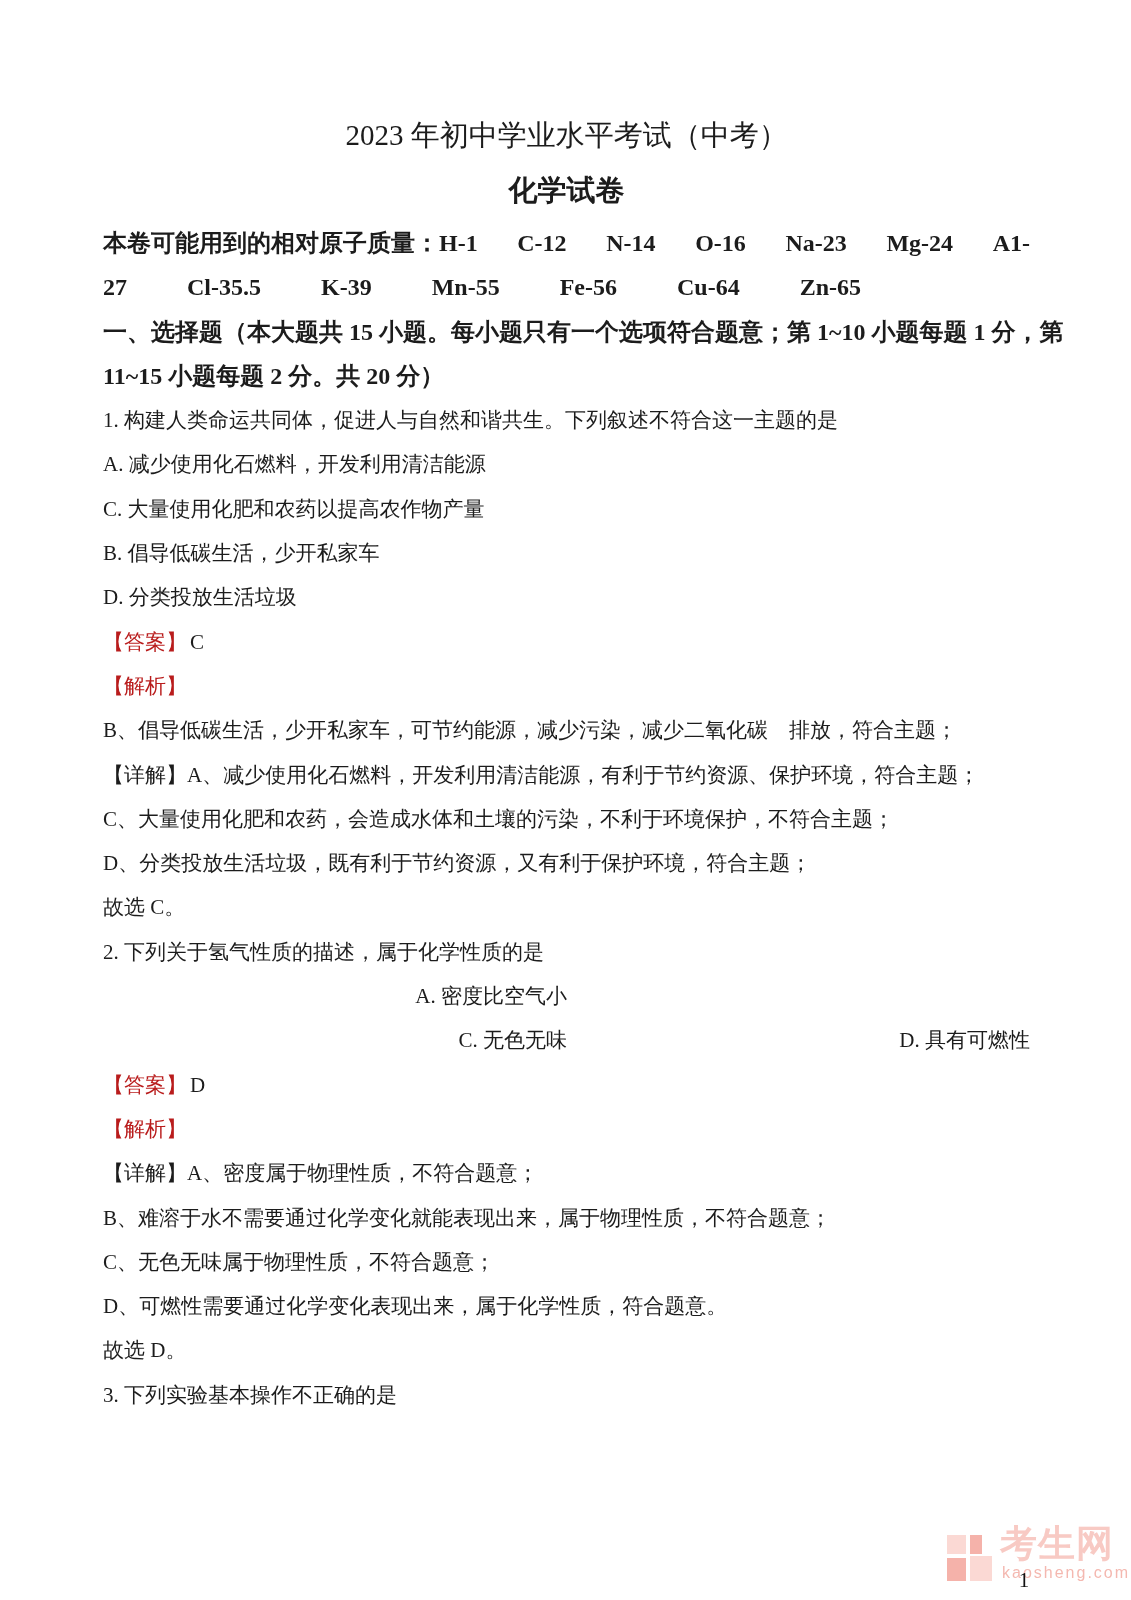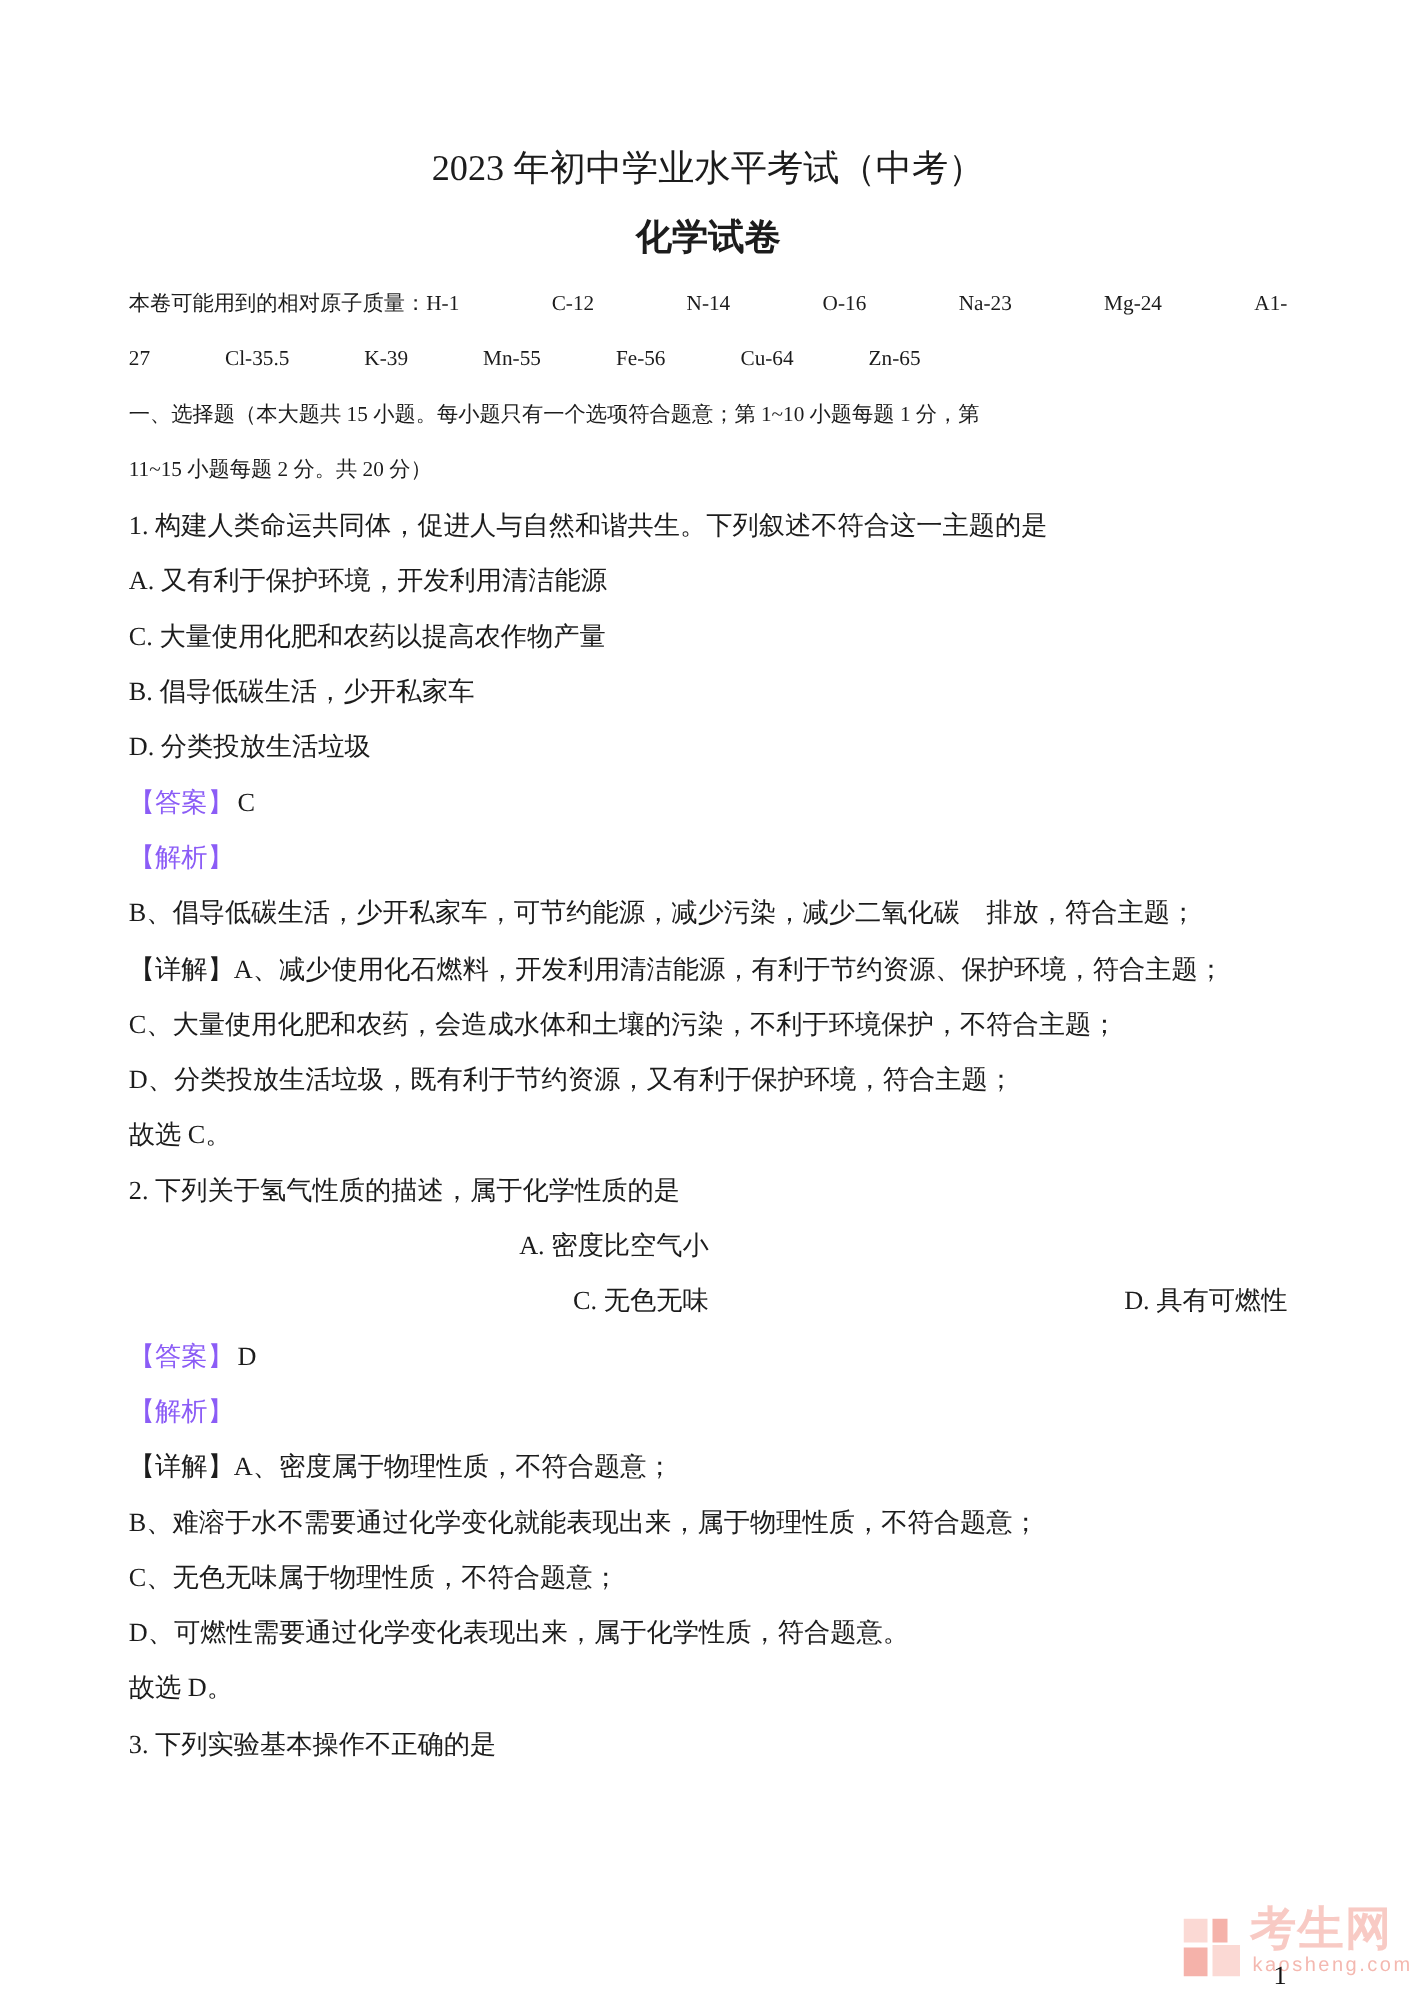--- a/index.html
+++ b/index.html
@@ -13,24 +13,24 @@
   .title {
     margin:113px 0 0 0; height:44px; line-height:44px;
     font-size:29px; font-weight:normal; text-align:center; white-space:nowrap;
   }
   .subtitle {
     margin:11px 0 0 0; height:44px; line-height:44px;
     font-size:29px; font-weight:bold; text-align:center; white-space:nowrap;
   }
   .ln { height:44.3px; line-height:44.3px; font-size:21px; white-space:nowrap; }
   .first-ln { margin-top:9px; }
-  .bold { font-weight:normal; font-size:17px;align-items:center; }
+  .bold { font-weight:bold; font-size:24px;align-items:center; }
   .masses-justify { display:flex; justify-content:space-between; }
   .masses-gap { display:flex; column-gap:60px; }
-  .blue { color:#8b5cf6; }
+  .blue { color:#b91c1c; }
   .ans-letter { margin-left:3px; }
   .opt-row { display:grid; grid-template-columns:464px auto;text-align:right; }
   .watermark {
     position:absolute; left:947px; top:1527px; width:163px; height:60px;
   }
   .wm-mark { position:absolute; left:0; top:8px; width:47px; height:48px; }
   .wm-mark .b1 { position:absolute; left:0;  top:0;  width:19px; height:19px; background:#fbd9d4; }
   .wm-mark .b2 { position:absolute; left:23px; top:0; width:12px; height:19px; background:#f5b2aa; }
   .wm-mark .b3 { position:absolute; left:0;  top:23px; width:19px; height:23px; background:#f5b2aa; }
   .wm-mark .b4 { position:absolute; left:23px; top:21px; width:22px; height:25px; background:#fbd9d4; }
@@ -73,21 +73,21 @@
       <span>Mn-55</span>
       <span>Fe-56</span>
       <span>Cu-64</span>
       <span>Zn-65</span>
     </div>
 
     <div class="ln bold">一、选择题（本大题共 15 小题。每小题只有一个选项符合题意；第 1~10 小题每题 1 分，第</div>
     <div class="ln bold">11~15 小题每题 2 分。共 20 分）</div>
 
     <div class="ln">1. 构建人类命运共同体，促进人与自然和谐共生。下列叙述不符合这一主题的是</div>
-    <div class="ln">A. 又有利于保护环境，开发利用清洁能源</div>
+    <div class="ln">A. 减少使用化石燃料，开发利用清洁能源</div>
     <div class="ln">C. 大量使用化肥和农药以提高农作物产量</div>
     <div class="ln">B. 倡导低碳生活，少开私家车</div>
     <div class="ln">D. 分类投放生活垃圾</div>
     <div class="ln">
       <span class="blue">【答案】</span><span class="ans-letter">C</span>
     </div>
     <div class="ln">
       <span class="blue">【解析】</span>
     </div>
     <div class="ln">B、倡导低碳生活，少开私家车，可节约能源，减少污染，减少二氧化碳　排放，符合主题；</div>

